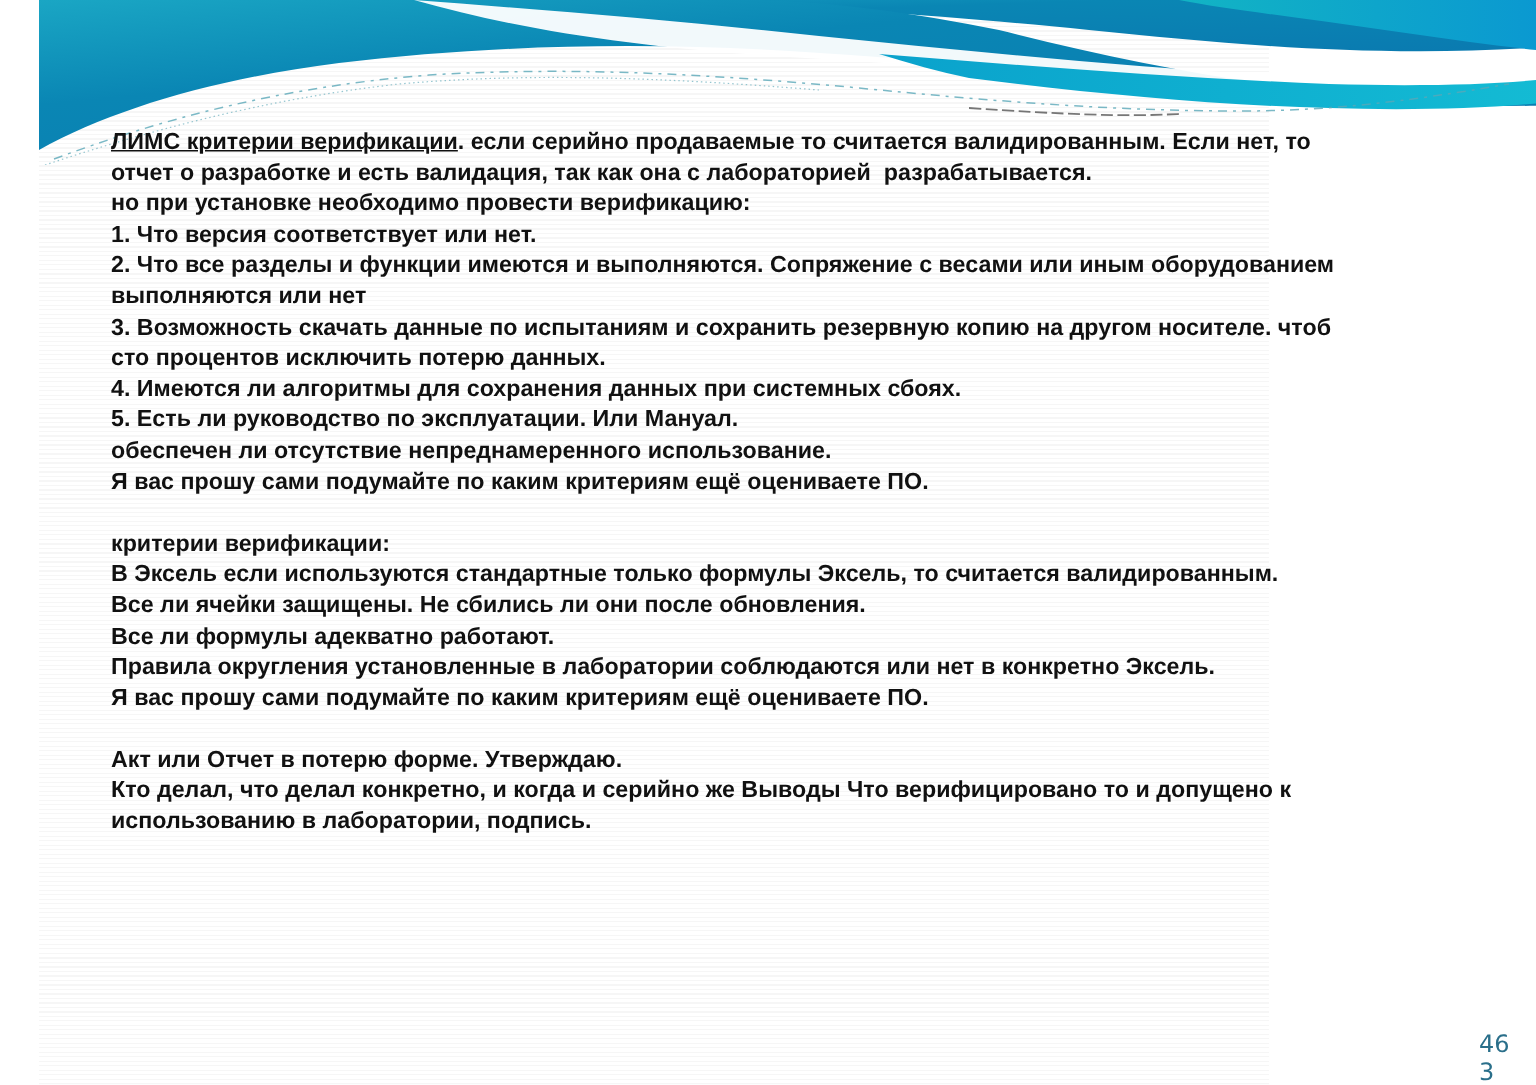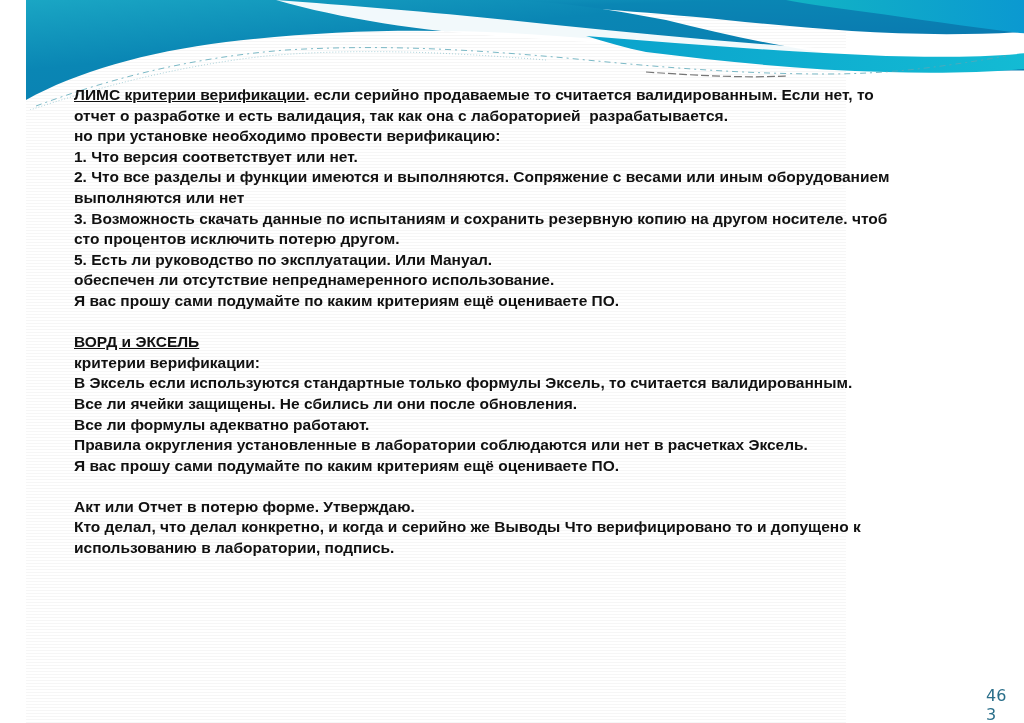--- a/index.html
+++ b/index.html
@@ -100,33 +100,33 @@
 
   <div class="content">
 
     <div class="line"><span class="underline">ЛИМС критерии верификации</span><span>. если серийно продаваемые то считается валидированным. Если нет, то</span></div>
     <span class="line">отчет о разработке и есть валидация, так как она с лабораторией  разрабатывается.</span>
     <span class="line">но при установке необходимо провести верификацию:</span>
     <span class="line">1. Что версия соответствует или нет.</span>
     <span class="line">2. Что все разделы и функции имеются и выполняются. Сопряжение с весами или иным оборудованием</span>
     <span class="line">выполняются или нет</span>
     <span class="line">3. Возможность скачать данные по испытаниям и сохранить резервную копию на другом носителе. чтоб</span>
-    <span class="line">сто процентов исключить потерю другом.</span>
+    <span class="line">сто процентов исключить потерю данных.</span>
+    <span class="line">4. Имеются ли алгоритмы для сохранения данных при системных сбоях.</span>
     <span class="line">5. Есть ли руководство по эксплуатации. Или Мануал.</span>
     <span class="line">обеспечен ли отсутствие непреднамеренного использование.</span>
     <span class="line">Я вас прошу сами подумайте по каким критериям ещё оцениваете ПО.</span>
 
     <span class="spacer"></span>
 
-    <span class="line underline">ВОРД и ЭКСЕЛЬ</span>
     <span class="line">критерии верификации:</span>
     <span class="line">В Эксель если используются стандартные только формулы Эксель, то считается валидированным.</span>
     <span class="line">Все ли ячейки защищены. Не сбились ли они после обновления.</span>
     <span class="line">Все ли формулы адекватно работают.</span>
-    <span class="line">Правила округления установленные в лаборатории соблюдаются или нет в расчетках Эксель.</span>
+    <span class="line">Правила округления установленные в лаборатории соблюдаются или нет в конкретно Эксель.</span>
     <span class="line">Я вас прошу сами подумайте по каким критериям ещё оцениваете ПО.</span>
 
     <span class="spacer"></span>
 
     <span class="line">Акт или Отчет в потерю форме. Утверждаю.</span>
     <span class="line">Кто делал, что делал конкретно, и когда и серийно же Выводы Что верифицировано то и допущено к</span>
     <span class="line">использованию в лаборатории, подпись.</span>
   </div>
 
   <div class="page-number">463</div>

